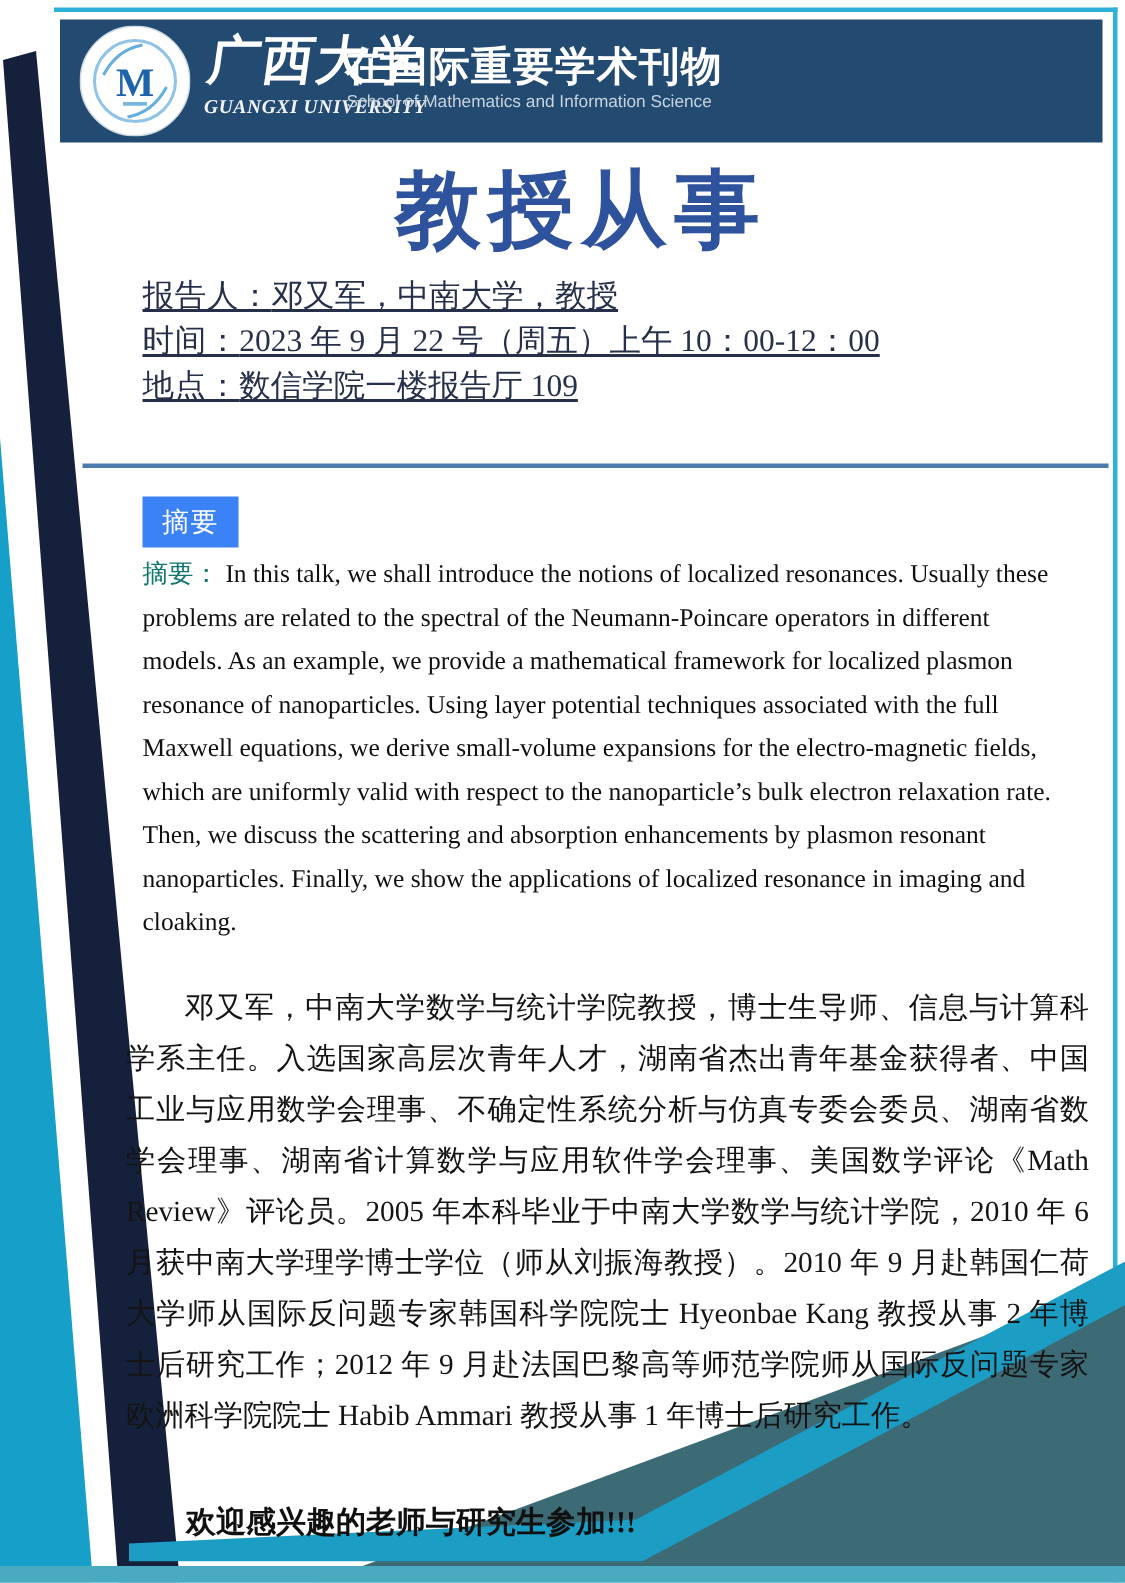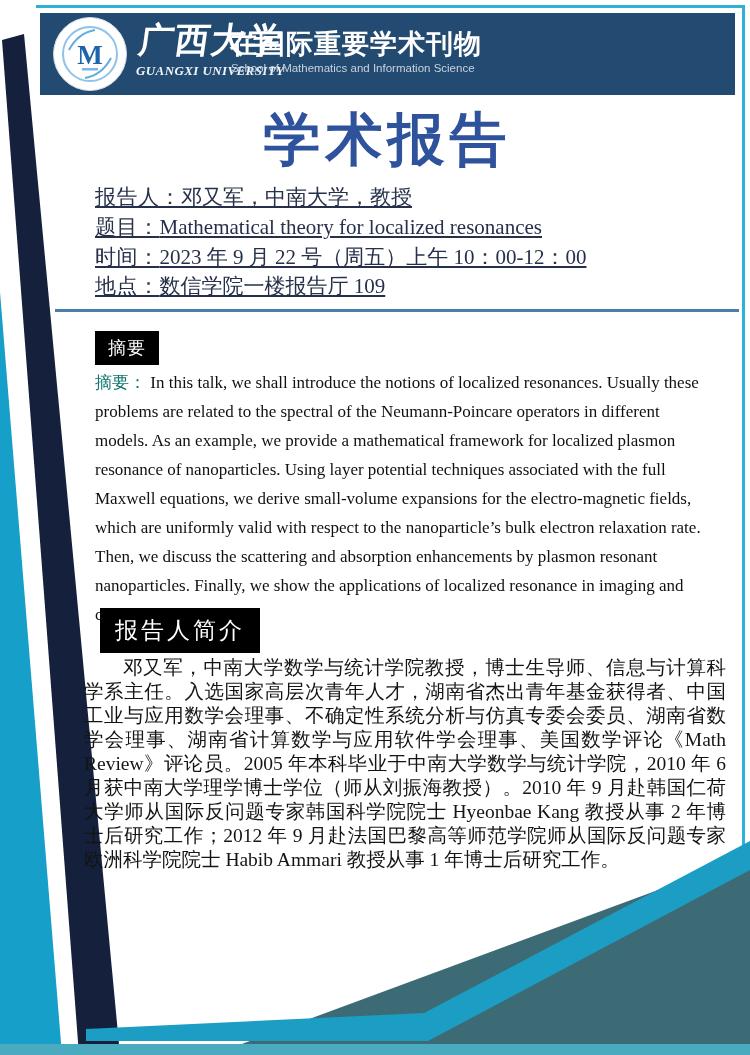--- a/index.html
+++ b/index.html
@@ -51,32 +51,32 @@
   
   .content{position:absolute;inset:0;z-index:2;}
   .title{
     position:absolute;left:40px;right:15px;top:102px;text-align:center;
     font-size:57px;font-weight:bold;color:#2f529c;letter-spacing:5px;
   }
   .info{position:absolute;left:95px;top:183px;font-size:21px;line-height:29.8px;color:#26304a;text-decoration:underline;}
   .info .lbl{letter-spacing:0.5px;}
   .divider{position:absolute;left:55px;top:309px;width:684px;height:3px;background:#4b7cab;}
   .badge{
-    position:absolute;background:#000000;color:#ffffff;white-space:nowrap;
+    position:absolute;background:#3b82f6;color:#ffffff;white-space:nowrap;
   }
   .badge-abstract{left:95px;top:331px;font-size:18px;padding:5px 13px;letter-spacing:1px;}
   .badge-bio{left:100px;top:608px;font-size:23px;padding:7px 15px;letter-spacing:3px;}
   .abstract{
     position:absolute;left:95px;top:368px;width:620px;
     font-size:17px;line-height:29px;color:#101010;text-align:left;
   }
   .abstract .cn-label{color:#0f766e;text-align:right;}
   .bio{
     position:absolute;left:84px;top:656px;width:642px;
-    font-size:19.5px;line-height:24px;color:#141414;text-align:justify;
+    font-size:19.5px;line-height:34px;color:#141414;text-align:justify;
   }
   .bio p{margin:0;text-indent:2em;}
   .welcome{
     position:absolute;left:84px;top:1001px;width:560px;text-indent:2em;
     font-size:20px;font-weight:600;color:#101010;white-space:nowrap;
   }
 </style>
 </head>
 <body>
 
@@ -99,46 +99,43 @@
     </svg>
   </div>
   <div class="calligraphy">广西大学</div>
   <div class="univ-en">GUANGXI UNIVERSITY</div>
   <div class="school-cn">在国际重要学术刊物</div>
   <div class="school-en">School of Mathematics and Information Science</div>
 </div>
 
 <div class="content">
 
-  <div class="title">学术报告</div>
+  <div class="title">教授从事</div>
 
   <div class="info">
     <div>
       <span class="lbl">报告人：</span><span>邓又军，中南大学，教授</span>
-    </div>
-    <div>
-      <span class="lbl">题目：</span><span>Mathematical theory for localized resonances</span>
     </div>
     <div>
       <span class="lbl">时间：</span><span>2023 年 9 月 22 号（周五）上午 10：00-12：00</span>
     </div>
     <div>
       <span class="lbl">地点：</span><span>数信学院一楼报告厅 109</span>
     </div>
   </div>
 
   <div class="divider"></div>
 
   <div class="badge badge-abstract">摘要</div>
 
   <div class="abstract">
     <span class="cn-label">摘要：</span>
     <span>In this talk, we shall introduce the notions of localized resonances. Usually these problems are related to the spectral of the Neumann-Poincare operators in different models. As an example, we provide a mathematical framework for localized plasmon resonance of nanoparticles. Using layer potential techniques associated with the full Maxwell equations, we derive small-volume expansions for the electro-magnetic fields, which are uniformly valid with respect to the nanoparticle’s bulk electron relaxation rate. Then, we discuss the scattering and absorption enhancements by plasmon resonant nanoparticles. Finally, we show the applications of localized resonance in imaging and cloaking.</span>
   </div>
 
-  <div class="badge badge-bio">报告人简介</div>
 
   <div class="bio">
     <p>邓又军，中南大学数学与统计学院教授，博士生导师、信息与计算科学系主任。入选国家高层次青年人才，湖南省杰出青年基金获得者、中国工业与应用数学会理事、不确定性系统分析与仿真专委会委员、湖南省数学会理事、湖南省计算数学与应用软件学会理事、美国数学评论《Math Review》评论员。2005 年本科毕业于中南大学数学与统计学院，2010 年 6 月获中南大学理学博士学位（师从刘振海教授）。2010 年 9 月赴韩国仁荷大学师从国际反问题专家韩国科学院院士 Hyeonbae Kang 教授从事 2 年博士后研究工作；2012 年 9 月赴法国巴黎高等师范学院师从国际反问题专家欧洲科学院院士 Habib Ammari 教授从事 1 年博士后研究工作。</p>
   </div>
 
+  <div class="welcome">欢迎感兴趣的老师与研究生参加!!!</div>
 
 </div>
 
 </body></html>

